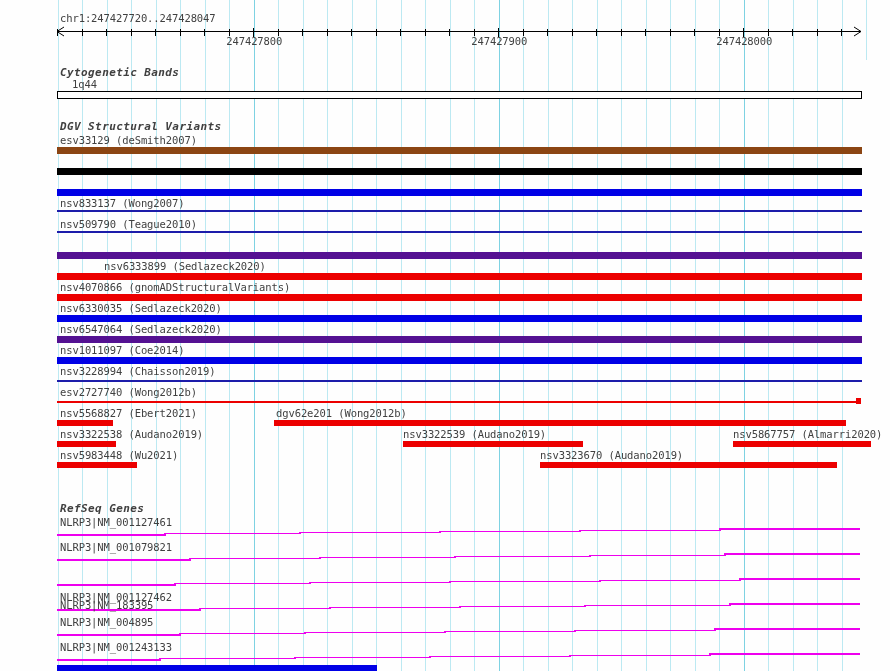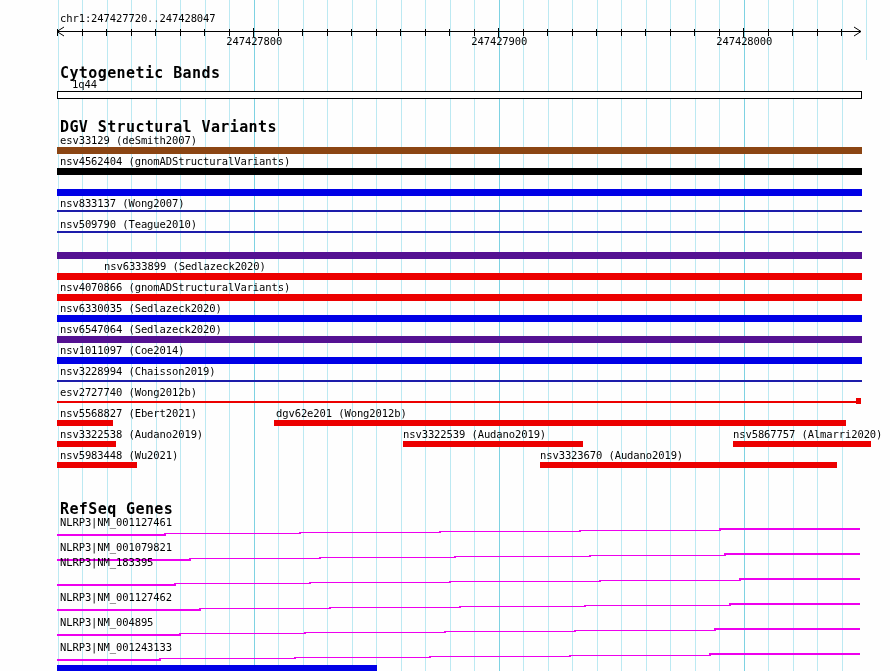--- a/index.html
+++ b/index.html
@@ -1,21 +1,21 @@
 <!DOCTYPE html>
 <html><head>
 <meta charset="utf-8">
 <style>
   html,body{margin:0;padding:0;background:#fff;}
   #screen{
     position:relative;width:890px;height:671px;background:#fefefe;
-    overflow:hidden;font-family:"DejaVu Sans Mono",monospace;color:#000000;
+    overflow:hidden;font-family:"DejaVu Sans Mono",monospace;color:#404040;
   }
   .lbl{position:absolute;font-size:10.5px;letter-spacing:-0.1px;line-height:11px;white-space:pre;z-index:4;}
-  .hdr{position:absolute;font-size:15px;font-weight:bold;letter-spacing:0.4px;line-height:12px;white-space:pre;z-index:4;}
+  .hdr{position:absolute;font-size:11px;font-weight:bold;letter-spacing:0.4px;line-height:12px;white-space:pre;z-index:4;font-style:italic;}
   .grid-v{position:absolute;top:0;width:1px;z-index:1;}
   .bar{position:absolute;z-index:3;}
   .band-box{position:absolute;border:1px solid #000;background:#fff;box-sizing:border-box;z-index:3;}
   svg.layer{position:absolute;left:0;top:0;z-index:2;pointer-events:none;}
   #title{left:60px;top:13px;}
   #cyto-h{left:60px;top:67px;}
   #cyto-l{left:72px;top:79px;}
   #dgv-h{left:60px;top:121px;}
   #ref-h{left:60px;top:503px;}
 </style>
@@ -107,21 +107,20 @@
   <div class="hdr" id="cyto-h">Cytogenetic Bands</div>
   <div class="lbl" id="cyto-l">1q44</div>
   <div class="hdr" id="dgv-h">DGV Structural Variants</div>
   <div class="hdr" id="ref-h">RefSeq Genes</div>
 <div class="lbl" style="left: 226.25px; top: 36px;">247427800</div>
     <div class="lbl" style="left: 471.25px; top: 36px;">247427900</div>
     <div class="lbl" style="left: 716.25px; top: 36px;">247428000</div>
     <div class="band-box" style="left: 57px; top: 91px; width: 805px; height: 8px;"></div>
     <div class="lbl" style="left: 60px; top: 135px;">esv33129 (deSmith2007)</div>
     <div class="bar" style="left: 57px; top: 147px; width: 805px; height: 7px; background: rgb(139, 69, 19);"></div>
-    <div class="lbl" style="left: 60px; top: 156px;">nsv4562404 (gnomADStructuralVariants)</div>
     <div class="bar" style="left: 57px; top: 168px; width: 805px; height: 7px; background: rgb(0, 0, 0);"></div>
     <div class="bar" style="left: 57px; top: 189px; width: 805px; height: 7px; background: rgb(0, 0, 230);"></div>
     <div class="lbl" style="left: 60px; top: 198px;">nsv833137 (Wong2007)</div>
     <div class="bar" style="left: 57px; top: 210px; width: 805px; height: 2px; background: rgb(28, 28, 170);"></div>
     <div class="lbl" style="left: 60px; top: 219px;">nsv509790 (Teague2010)</div>
     <div class="bar" style="left: 57px; top: 231px; width: 805px; height: 2px; background: rgb(28, 28, 170);"></div>
     <div class="bar" style="left: 57px; top: 252px; width: 805px; height: 7px; background: rgb(84, 17, 146);"></div>
     <div class="lbl" style="left: 60px; top: 261px; padding-left: 44px;">nsv6333899 (Sedlazeck2020)</div>
     <div class="bar" style="left: 57px; top: 273px; width: 805px; height: 7px; background: rgb(236, 0, 0);"></div>
     <div class="lbl" style="left: 60px; top: 282px;">nsv4070866 (gnomADStructuralVariants)</div>
@@ -146,18 +145,18 @@
     <div class="lbl" style="left: 733px; top: 429px;">nsv5867757 (Almarri2020)</div>
     <div class="bar" style="left: 57px; top: 441px; width: 59px; height: 6px; background: rgb(236, 0, 0);"></div>
     <div class="bar" style="left: 403px; top: 441px; width: 180px; height: 6px; background: rgb(236, 0, 0);"></div>
     <div class="bar" style="left: 733px; top: 441px; width: 138px; height: 6px; background: rgb(236, 0, 0);"></div>
     <div class="lbl" style="left: 60px; top: 450px;">nsv5983448 (Wu2021)</div>
     <div class="lbl" style="left: 540px; top: 450px;">nsv3323670 (Audano2019)</div>
     <div class="bar" style="left: 57px; top: 462px; width: 80px; height: 6px; background: rgb(236, 0, 0);"></div>
     <div class="bar" style="left: 540px; top: 462px; width: 297px; height: 6px; background: rgb(236, 0, 0);"></div>
     <div class="lbl" style="left: 60px; top: 517px;">NLRP3|NM_001127461</div>
     <div class="lbl" style="left: 60px; top: 542px;">NLRP3|NM_001079821</div>
-    <div class="lbl" style="left: 60px; top: 557px;">NLRP3|NM_183395</div>
+    <div class="lbl" style="left: 60px; top: 600px;">NLRP3|NM_183395</div>
     <div class="lbl" style="left: 60px; top: 592px;">NLRP3|NM_001127462</div>
     <div class="lbl" style="left: 60px; top: 617px;">NLRP3|NM_004895</div>
     <div class="lbl" style="left: 60px; top: 642px; text-align: right;">NLRP3|NM_001243133</div>
     <div class="bar" style="left: 57px; top: 665px; width: 320px; height: 7px; background: rgb(0, 0, 230);"></div>
   </div>
 
 </body></html>

